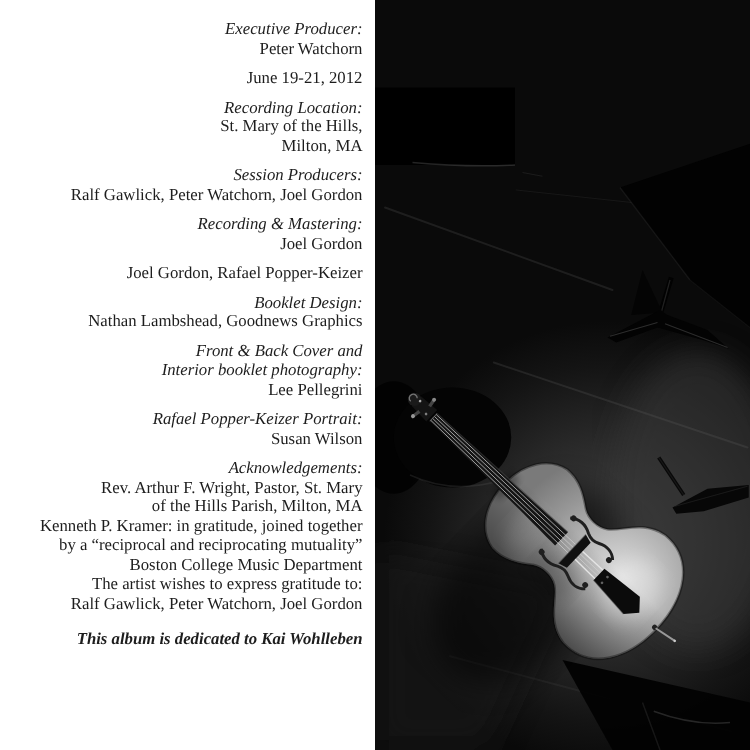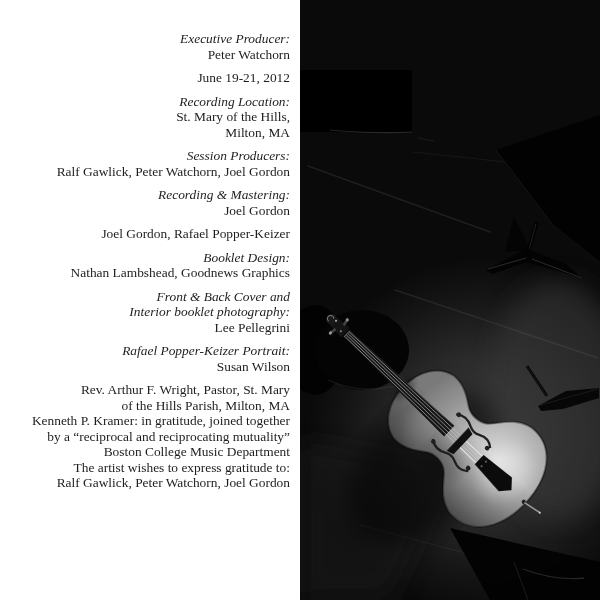--- a/index.html
+++ b/index.html
@@ -3,21 +3,21 @@
 <meta charset="utf-8">
 <style>
   html,body{margin:0;padding:0;background:#777;}
   .page{
     width:600px;height:600px;margin:0 auto;display:flex;
     background:#ffffff;overflow:hidden;position:relative;
     font-family:"Liberation Serif","DejaVu Serif",serif;
   }
   .credits-col{
     width:300px;height:600px;box-sizing:border-box;
-    padding:31px 10px 0 0;
+    padding:15px 10px 0 0;
     text-align:right;color:#1d1d1d;
     font-size:13.4px;line-height:15.5px;
   }
   .credit-block{margin-bottom:8px;}
   .credit-heading-line{font-style:italic;white-space:nowrap;}
   .credit-value-line{white-space:nowrap;text-align:right;}
   .dedication{
     font-style:italic;font-weight:bold;margin-top:13px;white-space:nowrap;
   }
   .photo-col{width:300px;height:600px;position:relative;background:#090909;}
@@ -60,29 +60,31 @@
         <div class="credit-block">
           <div class="credit-heading-line">Front &amp; Back Cover and</div>
           <div class="credit-heading-line">Interior booklet photography:</div>
           <div class="credit-value-line">Lee Pellegrini</div>
         </div>
         <div class="credit-block">
           <div class="credit-heading-line">Rafael Popper-Keizer Portrait:</div>
           <div class="credit-value-line">Susan Wilson</div>
         </div>
         <div class="credit-block">
+          <div class="credit-heading-line">Acknowledgements:</div>
           <div class="credit-value-line">Rev. Arthur F. Wright, Pastor, St. Mary</div>
           <div class="credit-value-line">of the Hills Parish, Milton, MA</div>
           <div class="credit-value-line">Kenneth P. Kramer: in gratitude, joined together</div>
           <div class="credit-value-line">by a “reciprocal and reciprocating mutuality”</div>
           <div class="credit-value-line">Boston College Music Department</div>
           <div class="credit-value-line">The artist wishes to express gratitude to:</div>
           <div class="credit-value-line">Ralf Gawlick, Peter Watchorn, Joel Gordon</div>
         </div>
       </div>
+    <div class="dedication">This album is dedicated to Kai Wohlleben</div>
   </div>
 
   <div class="photo-col" title="Black-and-white photograph of a cello lying on a dark stage floor among music stands">
     <svg width="300" height="600" viewBox="0 0 300 600">
       <defs>
         <radialGradient id="floorGlow" gradientUnits="userSpaceOnUse" cx="185" cy="435" r="178">
           <stop offset="0%" stop-color="#424242"></stop>
           <stop offset="45%" stop-color="#2a2a2a"></stop>
           <stop offset="80%" stop-color="#141414"></stop>
           <stop offset="100%" stop-color="#0a0a0a"></stop>

